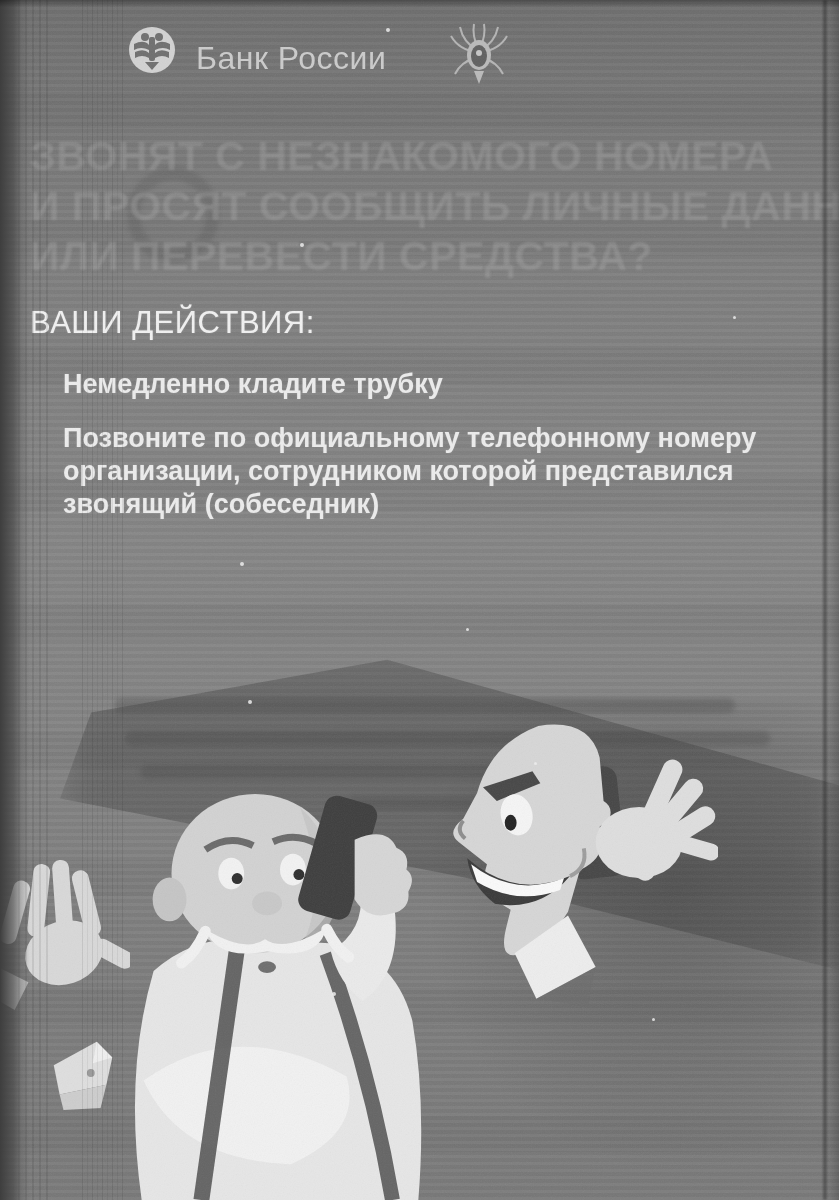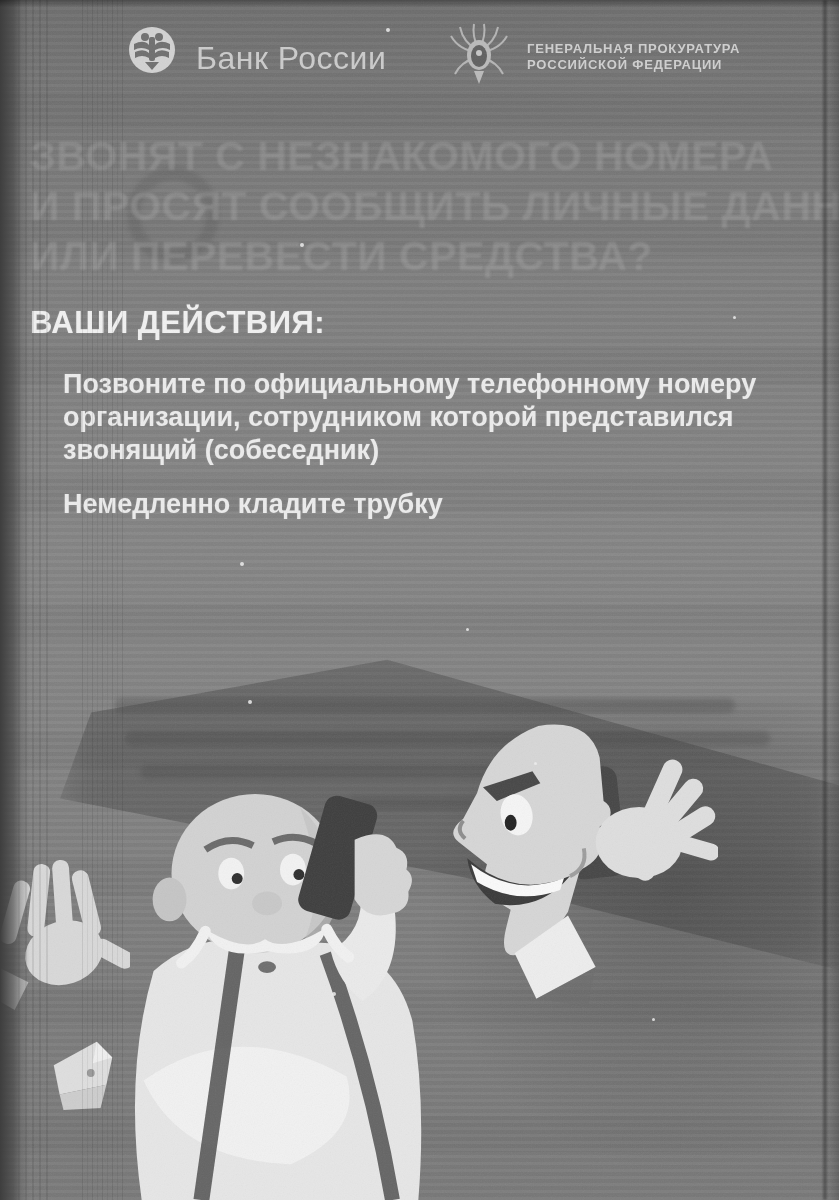--- a/index.html
+++ b/index.html
@@ -40,21 +40,21 @@
     letter-spacing:.8px;line-height:16px;filter:blur(.3px);}
   .pros-text div{white-space:nowrap;}
   
   .ghost-title{position:absolute;left:30px;top:131px;width:800px;
     font-size:41px;line-height:50px;font-weight:800;letter-spacing:.5px;
     color:rgba(178,178,178,.30);filter:blur(1.1px);white-space:nowrap;}
   .ghost-circle{position:absolute;left:127px;top:167px;width:66px;height:70px;border-radius:50%;
     border:13px solid rgba(58,58,58,.17);filter:blur(2px);}
   
   .actions{position:absolute;left:30px;top:305px;width:740px;color:#ececec;filter:blur(.3px);}
-  .actions h1{margin:0 0 27px 0;font-size:31px;font-weight:700;letter-spacing:.5px;color:#f1f1f1;
+  .actions h1{margin:0 0 27px 0;font-size:31px;font-weight:400;letter-spacing:.5px;color:#f1f1f1;
     text-shadow:0 0 2px rgba(240,240,240,.25);}
   .actions .item{margin:0 0 21px 33px;width:700px;font-size:27px;font-weight:600;line-height:33px;
     text-shadow:0 0 2px rgba(235,235,235,.2);}
   
   .bleed{position:absolute;background:rgba(66,66,66,.30);filter:blur(2.5px);border-radius:7px;}
   .bleed1{left:115px;top:698px;width:620px;height:15px;}
   .bleed2{left:125px;top:731px;width:645px;height:15px;}
   .bleed3{left:140px;top:765px;width:470px;height:14px;}
   .bleed4{left:348px;top:797px;width:130px;height:13px;}
   
@@ -98,37 +98,33 @@
           <path d="M34 28 Q48 20 51 5"></path>
           <path d="M33 26 Q39 14 37 2"></path>
         <path d="M28 36 Q14 40 8 52"></path>
           <path d="M36 36 Q50 40 56 52"></path>
       </g>
       <ellipse cx="32" cy="33" rx="12" ry="15" fill="#c7c7c7"></ellipse>
       <ellipse cx="32" cy="34" rx="8" ry="11" fill="#5e5e5e"></ellipse>
       <circle cx="32" cy="31" r="3" fill="#d6d6d6"></circle>
       <path d="M27 49 L37 49 L32 62 Z" fill="#c7c7c7"></path>
     </svg>
-    <div class="pros-text">
-      <div>ГЕНЕРАЛЬНАЯ ПРОКУРАТУРА</div>
-      <div>РОССИЙСКОЙ ФЕДЕРАЦИИ</div>
-    </div>
   </div>
 
   <div class="ghost-circle"></div>
   <div class="ghost-title">
     <div>ЗВОНЯТ С НЕЗНАКОМОГО НОМЕРА</div>
     <div>И ПРОСЯТ СООБЩИТЬ ЛИЧНЫЕ ДАННЫЕ</div>
     <div>ИЛИ ПЕРЕВЕСТИ СРЕДСТВА?</div>
   </div>
 
   <div class="actions">
     <h1>ВАШИ ДЕЙСТВИЯ:</h1>
+    <p class="item">Немедленно кладите трубку</p>
     <p class="item">Позвоните по официальному телефонному номеру организации, сотрудником которой представился звонящий (собеседник)</p>
-    <p class="item">Немедленно кладите трубку</p>
   </div>
 
   <div class="bleed bleed1"></div>
   <div class="bleed bleed2"></div>
   <div class="bleed bleed3"></div>
   <div class="bleed bleed4"></div>
 
   <svg class="ill man" width="370" height="418" viewBox="0 0 370 420">
     <path d="M58 190 Q100 152 160 158 L235 162 Q300 172 318 240 Q332 322 324 420 L46 420 Q28 292 58 190 Z" fill="#e6e6e6"></path>
     <path d="M48 300 Q140 234 252 296 Q268 352 196 384 Q84 380 48 300 Z" fill="#f1f1f1"></path>

